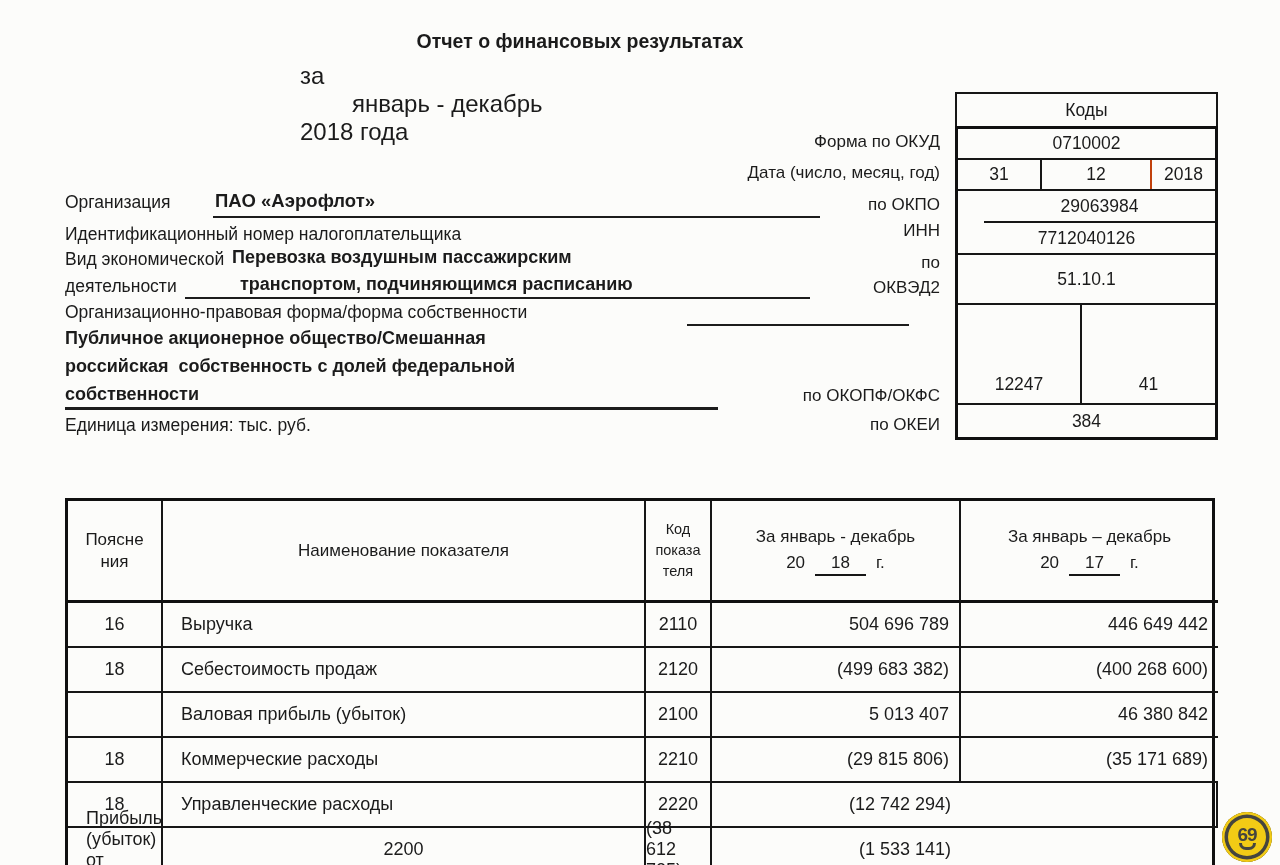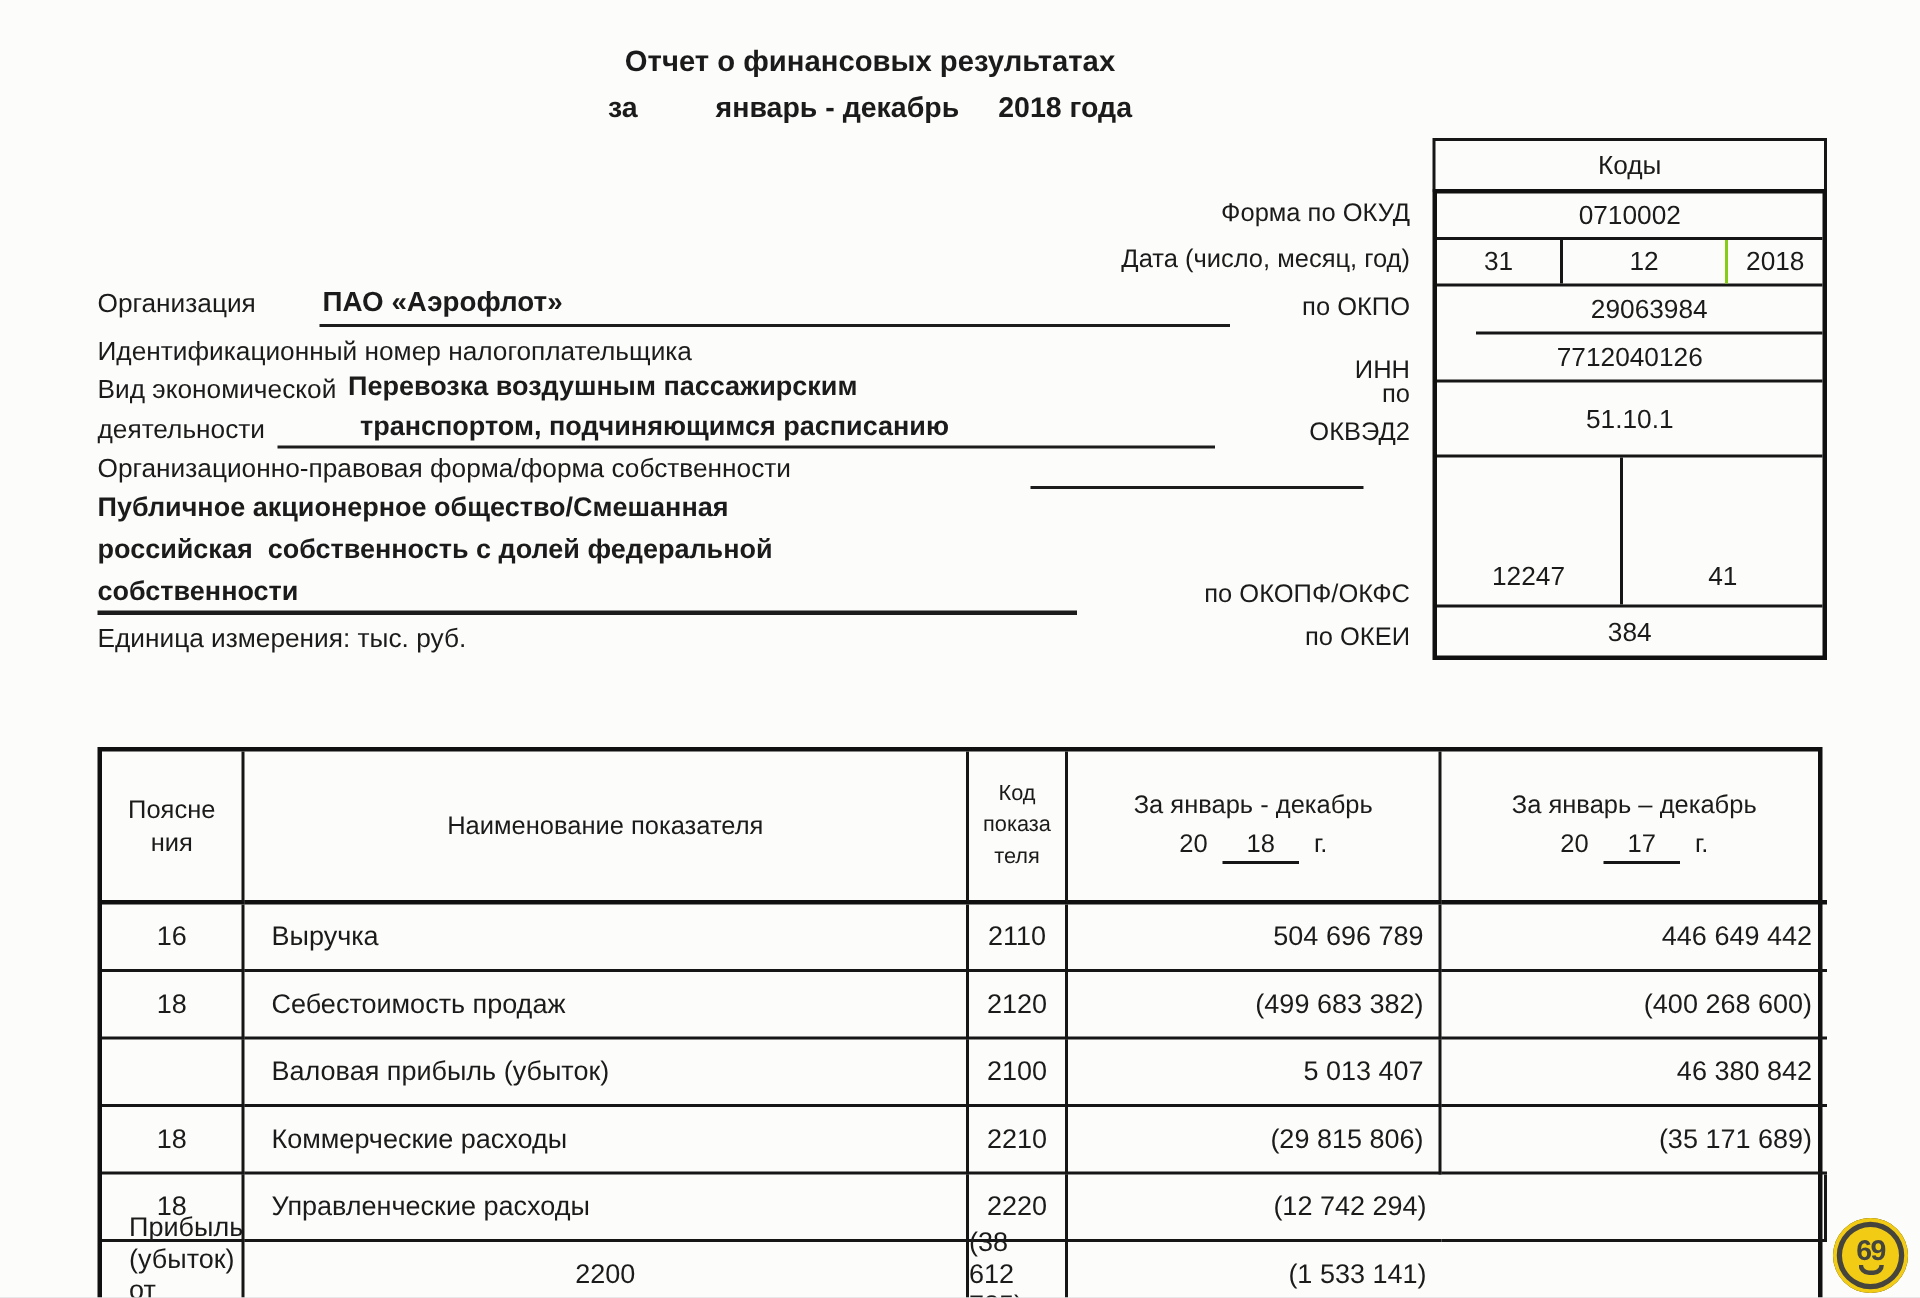--- a/index.html
+++ b/index.html
@@ -36,21 +36,21 @@
   .c-note{justify-content:center;}
   .c-name{padding-left:18px;}
   .c-code{justify-content:center;}
   .c-val{justify-content:flex-end;padding-right:10px;}
   .yr-line{display:flex;align-items:baseline;justify-content:center;margin-top:4px;}
   .yr-u{border-bottom:2px solid #161616;padding:0 16px;margin:0 10px;}
   
   .title1{position:absolute;left:300px;top:30px;width:560px;text-align:center;
           font-size:19.5px;font-weight:bold;}
   .title2{position:absolute;left:300px;top:62px;width:560px;display:flex;justify-content:center;
-          font-size:19px;font-weight:bold;}
+          font-size:24px;font-weight:normal;flex-direction:column;}
   .title2 .period{margin-left:52px;margin-right:26px;}
   
   .wm{position:absolute;left:1222px;top:812px;width:50px;height:50px;border-radius:50%;
       background:#f2cb15;box-shadow:inset 0 0 0 2.5px #f2cb15, inset 0 0 0 6px #45453e;
       display:flex;flex-direction:column;align-items:center;justify-content:center;}
   .wm-text{color:#45453e;font-weight:bold;font-size:19px;line-height:17px;letter-spacing:-1px;margin-top:1px;}
   .wm-smile{width:17px;height:7px;border:3px solid #45453e;border-top:none;border-radius:0 0 14px 14px;
             box-sizing:border-box;margin-top:0px;}
 </style>
 </head>
@@ -61,21 +61,21 @@
   <div class="title1">Отчет о финансовых результатах</div>
   <div class="title2">
     <span>за</span>
     <span class="period">январь - декабрь</span>
     <span>2018 года</span>
   </div>
 
   <div class="abs lbl r" style="right:340px;top:131px;">Форма по ОКУД</div>
   <div class="abs lbl r" style="right:340px;top:162px;">Дата (число, месяц, год)</div>
   <div class="abs lbl r" style="right:340px;top:194px;">по ОКПО</div>
-  <div class="abs lbl r" style="right:340px;top:236px;">ИНН</div>
+  <div class="abs lbl r" style="right:340px;top:220px;">ИНН</div>
   <div class="abs lbl r" style="right:340px;top:250px;line-height:25px;white-space:pre-line;">по
 ОКВЭД2</div>
   <div class="abs lbl r" style="right:340px;top:385px;">по ОКОПФ/ОКФС</div>
   <div class="abs lbl r" style="right:340px;top:414px;">по ОКЕИ</div>
 
   <div class="abs cap" style="left:65px;top:192px;">Организация</div>
   <div class="abs b" style="left:215px;top:190px;font-size:18.5px;">ПАО «Аэрофлот»</div>
   <div class="rule" style="left:213px;top:216px;width:607px;"></div>
 
   <div class="abs cap" style="left:65px;top:224px;">Идентификационный номер налогоплательщика</div>
@@ -93,21 +93,21 @@
   <div class="abs b" style="left:65px;top:384px;font-size:18px;">собственности</div>
   <div class="rule" style="left:65px;top:407px;width:653px;height:2.5px;"></div>
 
   <div class="abs cap" style="left:65px;top:415px;">Единица измерения: тыс. руб.</div>
 
   <div class="kody-cell">Коды</div>
   <div class="codes-main">
     <div class="crow" style="height:29px;">0710002</div>
     <div class="crow split" style="height:29px;">
       <div class="dcell" style="width:84px;border-right:2px solid #161616;">31</div>
-      <div class="dcell" style="width:110px;border-right:2px solid #84cc16;">12</div>
+      <div class="dcell" style="width:110px;border-right:2px solid #c2410c;">12</div>
       <div class="dcell" style="flex:1;">2018</div>
     </div>
     <div class="crow" style="height:30px;margin-left:26px;">29063984</div>
     <div class="crow" style="height:30px;">7712040126</div>
     <div class="crow" style="height:48px;">51.10.1</div>
     <div class="crow split" style="flex:1 1 auto;">
       <div class="dcell" style="width:124px;border-right:2px solid #161616;align-items:flex-end;padding-bottom:8px;">12247</div>
       <div class="dcell" style="flex:1;align-items:flex-end;padding-bottom:8px;">41</div>
     </div>
     <div class="crow" style="height:32px;">384</div>

